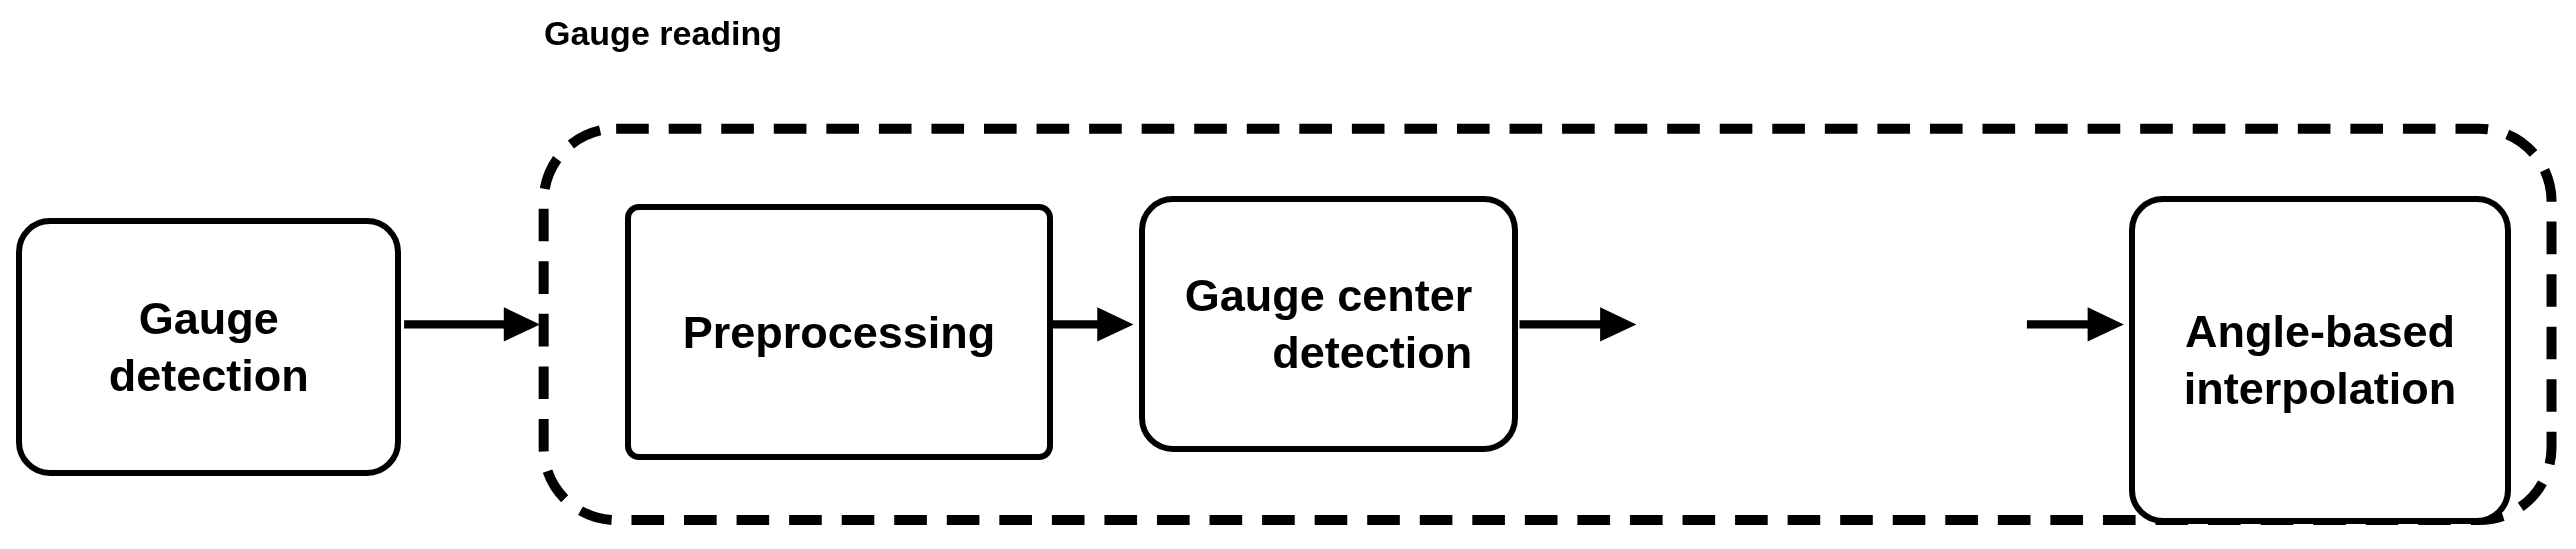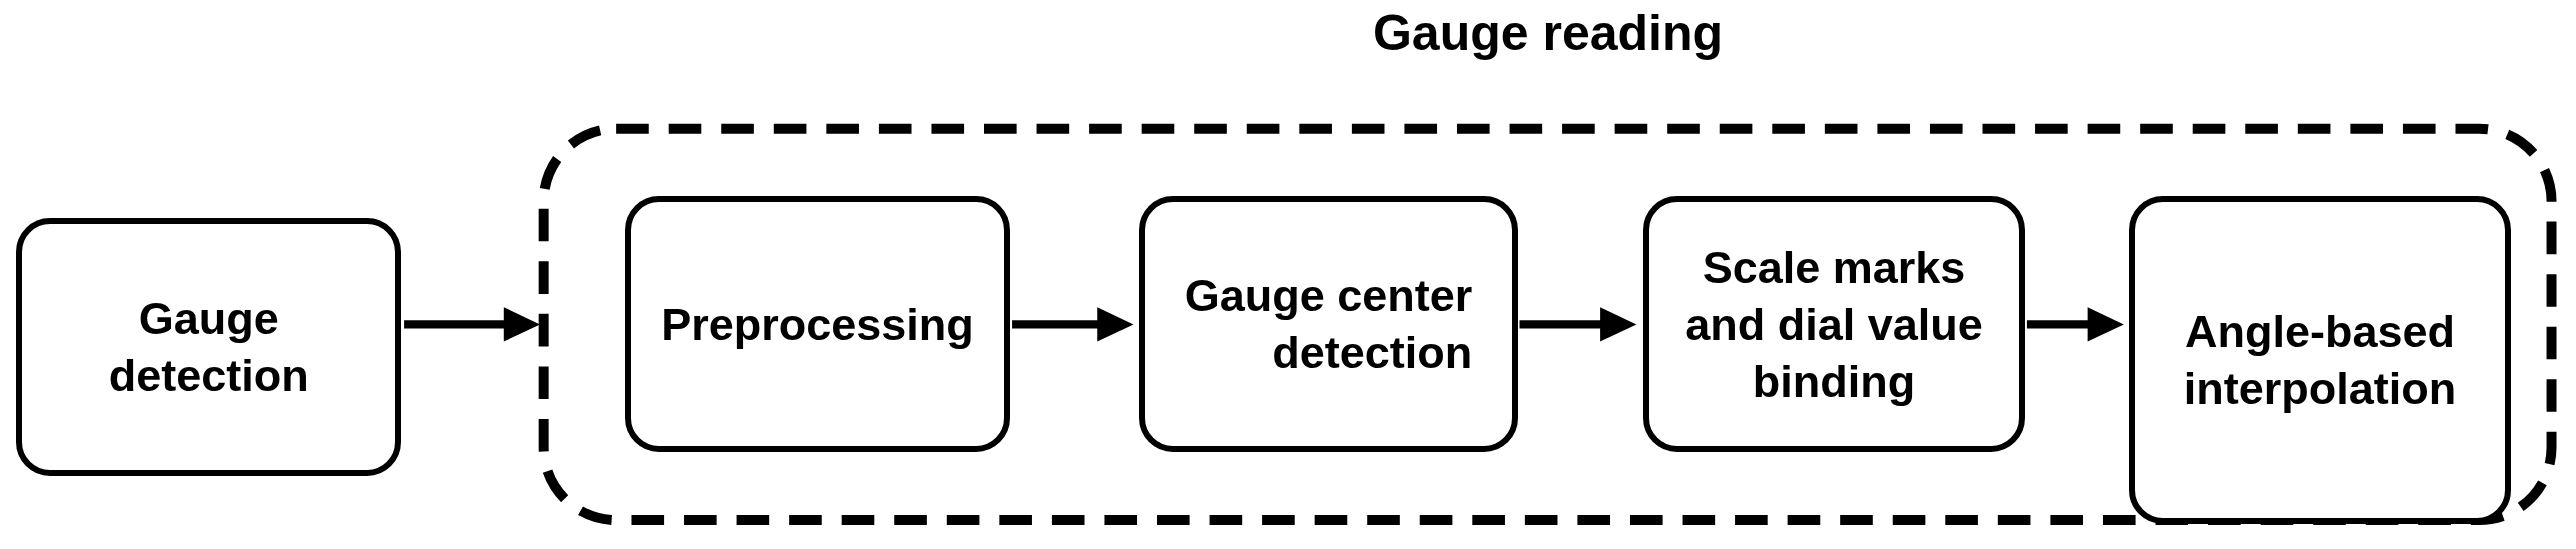--- a/index.html
+++ b/index.html
@@ -3,32 +3,32 @@
 <meta charset="utf-8">
 <style>
   html,body{margin:0;padding:0;background:#ffffff;}
   .canvas{
     position:relative;width:2576px;height:550px;background:#ffffff;
     font-family:"Liberation Sans",sans-serif;font-weight:bold;color:#000000;
     overflow:hidden;
   }
   .diagram-title{
     position:absolute;left:544px;top:5.4px;width:2008px;
-    text-align:center;font-size:50px;line-height:56px;
+    font-size:34px;line-height:56px;
   }
   .stroke-layer{position:absolute;left:0;top:0;}
   .node{
     position:absolute;box-sizing:border-box;
     border:6.3px solid #000000;border-radius:34px;background:#ffffff;
     display:flex;align-items:center;justify-content:center;
     text-align:center;font-size:45px;line-height:57px;
   }
   .node-label{white-space:pre-line;}
   .node-gauge-detection{left:16.3px;top:195px;width:385px;height:258px;margin-top:23px;}
-  .node-preprocessing{left:625px;top:196px;width:385px;height:256px;}
+  .node-preprocessing{left:625px;top:204px;width:428px;height:256px;border-radius:14px;}
   .node-gauge-center{left:1139px;top:196px;width:379px;height:256px;text-align:right;}
   .node-scale-marks{left:1643px;top:196px;width:382px;height:256px;}
   .node-angle-based{left:2129px;top:196px;width:382px;height:328px;}
 </style>
 </head>
 <body>
 
 <div class="canvas">
 
   <div class="diagram-title">Gauge reading</div>
@@ -57,25 +57,20 @@
 
   <div class="node node-preprocessing">
     <span class="node-label">Preprocessing</span>
   </div>
 
   <div class="node node-gauge-center">
     <span class="node-label">Gauge center
 detection</span>
   </div>
 
-  <div class="node node-scale-marks">
-    <span class="node-label">Scale marks
-and dial value
-binding</span>
-  </div>
 
   <div class="node node-angle-based">
     <span class="node-label">Angle-based
 interpolation</span>
   </div>
 
 </div>
 
 
 </body></html>

